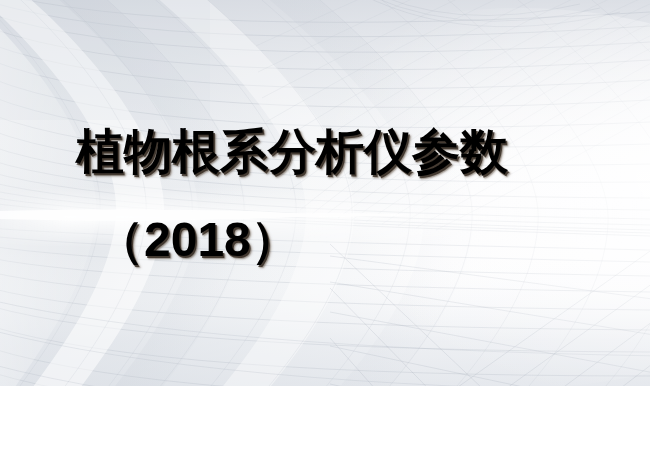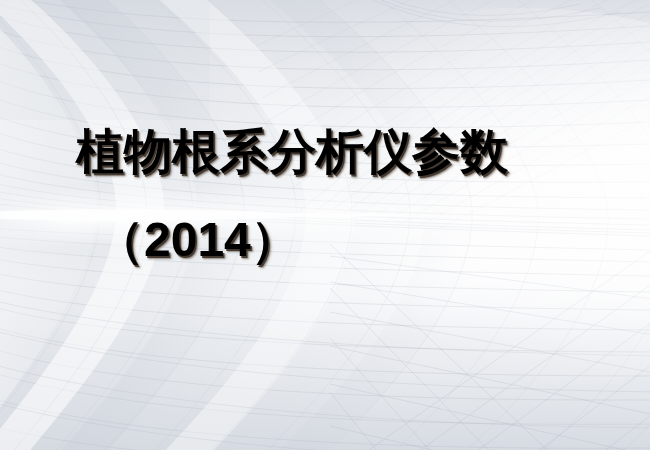--- a/index.html
+++ b/index.html
@@ -3,21 +3,21 @@
 <meta charset="utf-8">
 <style>
   html, body {
     margin: 0;
     padding: 0;
     background: #ffffff;
   }
   #slide {
     position: relative;
     width: 650px;
-    height: 450px;
+    height: 386px;
     overflow: hidden;
     font-family: "Liberation Sans", "DejaVu Sans", sans-serif;
     background: #f0abfc;
   }
   #bg-svg {
     position: absolute;
     left: 0; top: 0;
     width: 650px;
     height: 450px;
     display: block;
@@ -239,16 +239,16 @@
     <g opacity="0.9">
       <ellipse cx="120" cy="215" rx="180" ry="5.5" fill="#ffffff"></ellipse>
       <ellipse cx="150" cy="215" rx="260" ry="2.5" fill="#ffffff"></ellipse>
     </g>
 
     <rect x="0" y="0" width="210" height="120" fill="#ccd2da" opacity="0.12"></rect>
   </svg>
 
   <div id="title-block">
     <div class="title-line" id="title-main">植物根系分析仪参数</div>
-    <div class="title-line" id="title-year">（2014）</div>
+    <div class="title-line" id="title-year">（2018）</div>
   </div>
 
 </div>
 
 </body></html>

